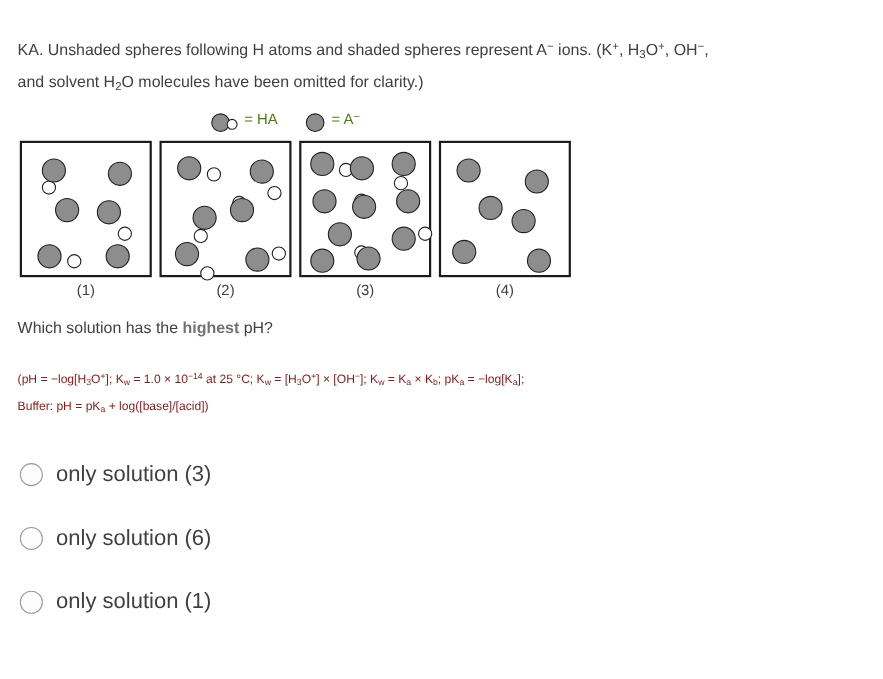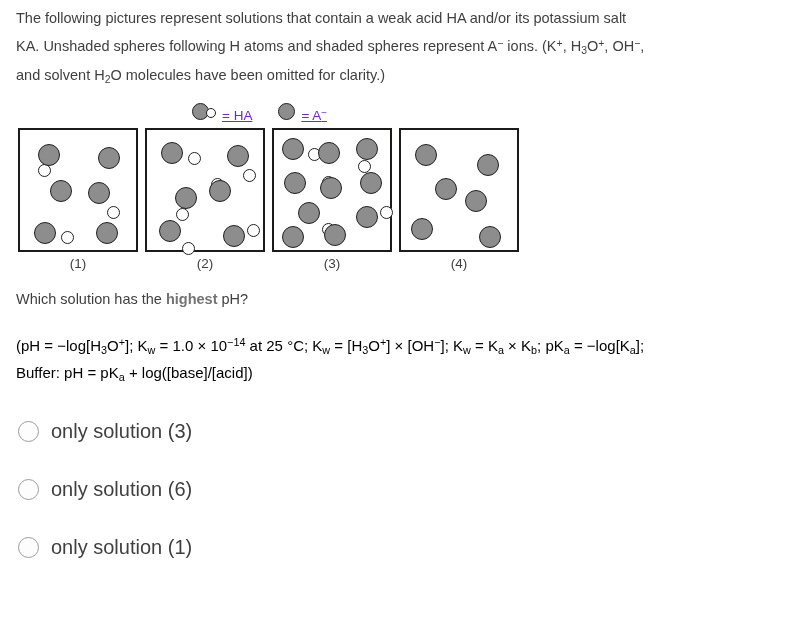--- a/index.html
+++ b/index.html
@@ -39,25 +39,24 @@
     position: absolute;
     left: 192px;
     top: 100px;
     height: 24px;
     display: flex;
     align-items: center;
     gap: 26px;
   }
   .legend-item {
     display: flex;
-    align-items: flex-end;
+    align-items: flex-start;
     gap: 4px;
     font-size: 13.5px;
-    color: #6d28d9;
-    text-decoration: underline;
+    color: #4d7c0f;
   }
   .legend-glyph {
     position: relative;
     width: 26px;
     height: 22px;
   }
   .legend-eq { font-size: 13.5px; }
   
   .sphere {
     position: absolute;
@@ -105,23 +104,23 @@
     top: 291px;
     font-size: 14.5px;
     color: #3f3f3f;
   }
   .question b { font-weight: bold; color: #737373; }
   .formula {
     position: absolute;
     left: 16px;
     top: 331px;
     width: 760px;
-    font-size: 15px;
+    font-size: 11px;
     line-height: 23px;
-    color: #000000;
+    color: #7f1d1d;
   }
   
   .options {
     position: absolute;
     left: 18px;
     top: 402px;
     width: 400px;
   }
   .option {
     display: flex;
@@ -143,21 +142,21 @@
     font-size: 20px;
     color: #3f3f3f;
   }
 </style>
 </head>
 <body>
 
 <div class="page">
 
   <div class="intro">
-    <span>The following pictures represent solutions that contain a weak acid HA and/or its potassium salt</span><br>
+    <br>
     <span><span>KA. Unshaded spheres following H atoms and shaded spheres represent A</span><sup>−</sup><span> ions. (K</span><sup>+</sup><span>, H</span><sub>3</sub><span>O</span><sup>+</sup><span>, OH</span><sup>−</sup><span>,</span></span><br>
     <span><span>and solvent H</span><sub>2</sub><span>O molecules have been omitted for clarity.)</span></span>
   </div>
 
   <div class="legend">
     <div class="legend-item">
       <span class="legend-glyph">
         <span class="sphere" style="left:0px; top:2px; width:17px; height:17px;"></span>
         <span class="h-atom" style="left:14px; top:7px; width:10px; height:10px;"></span>
       </span>

